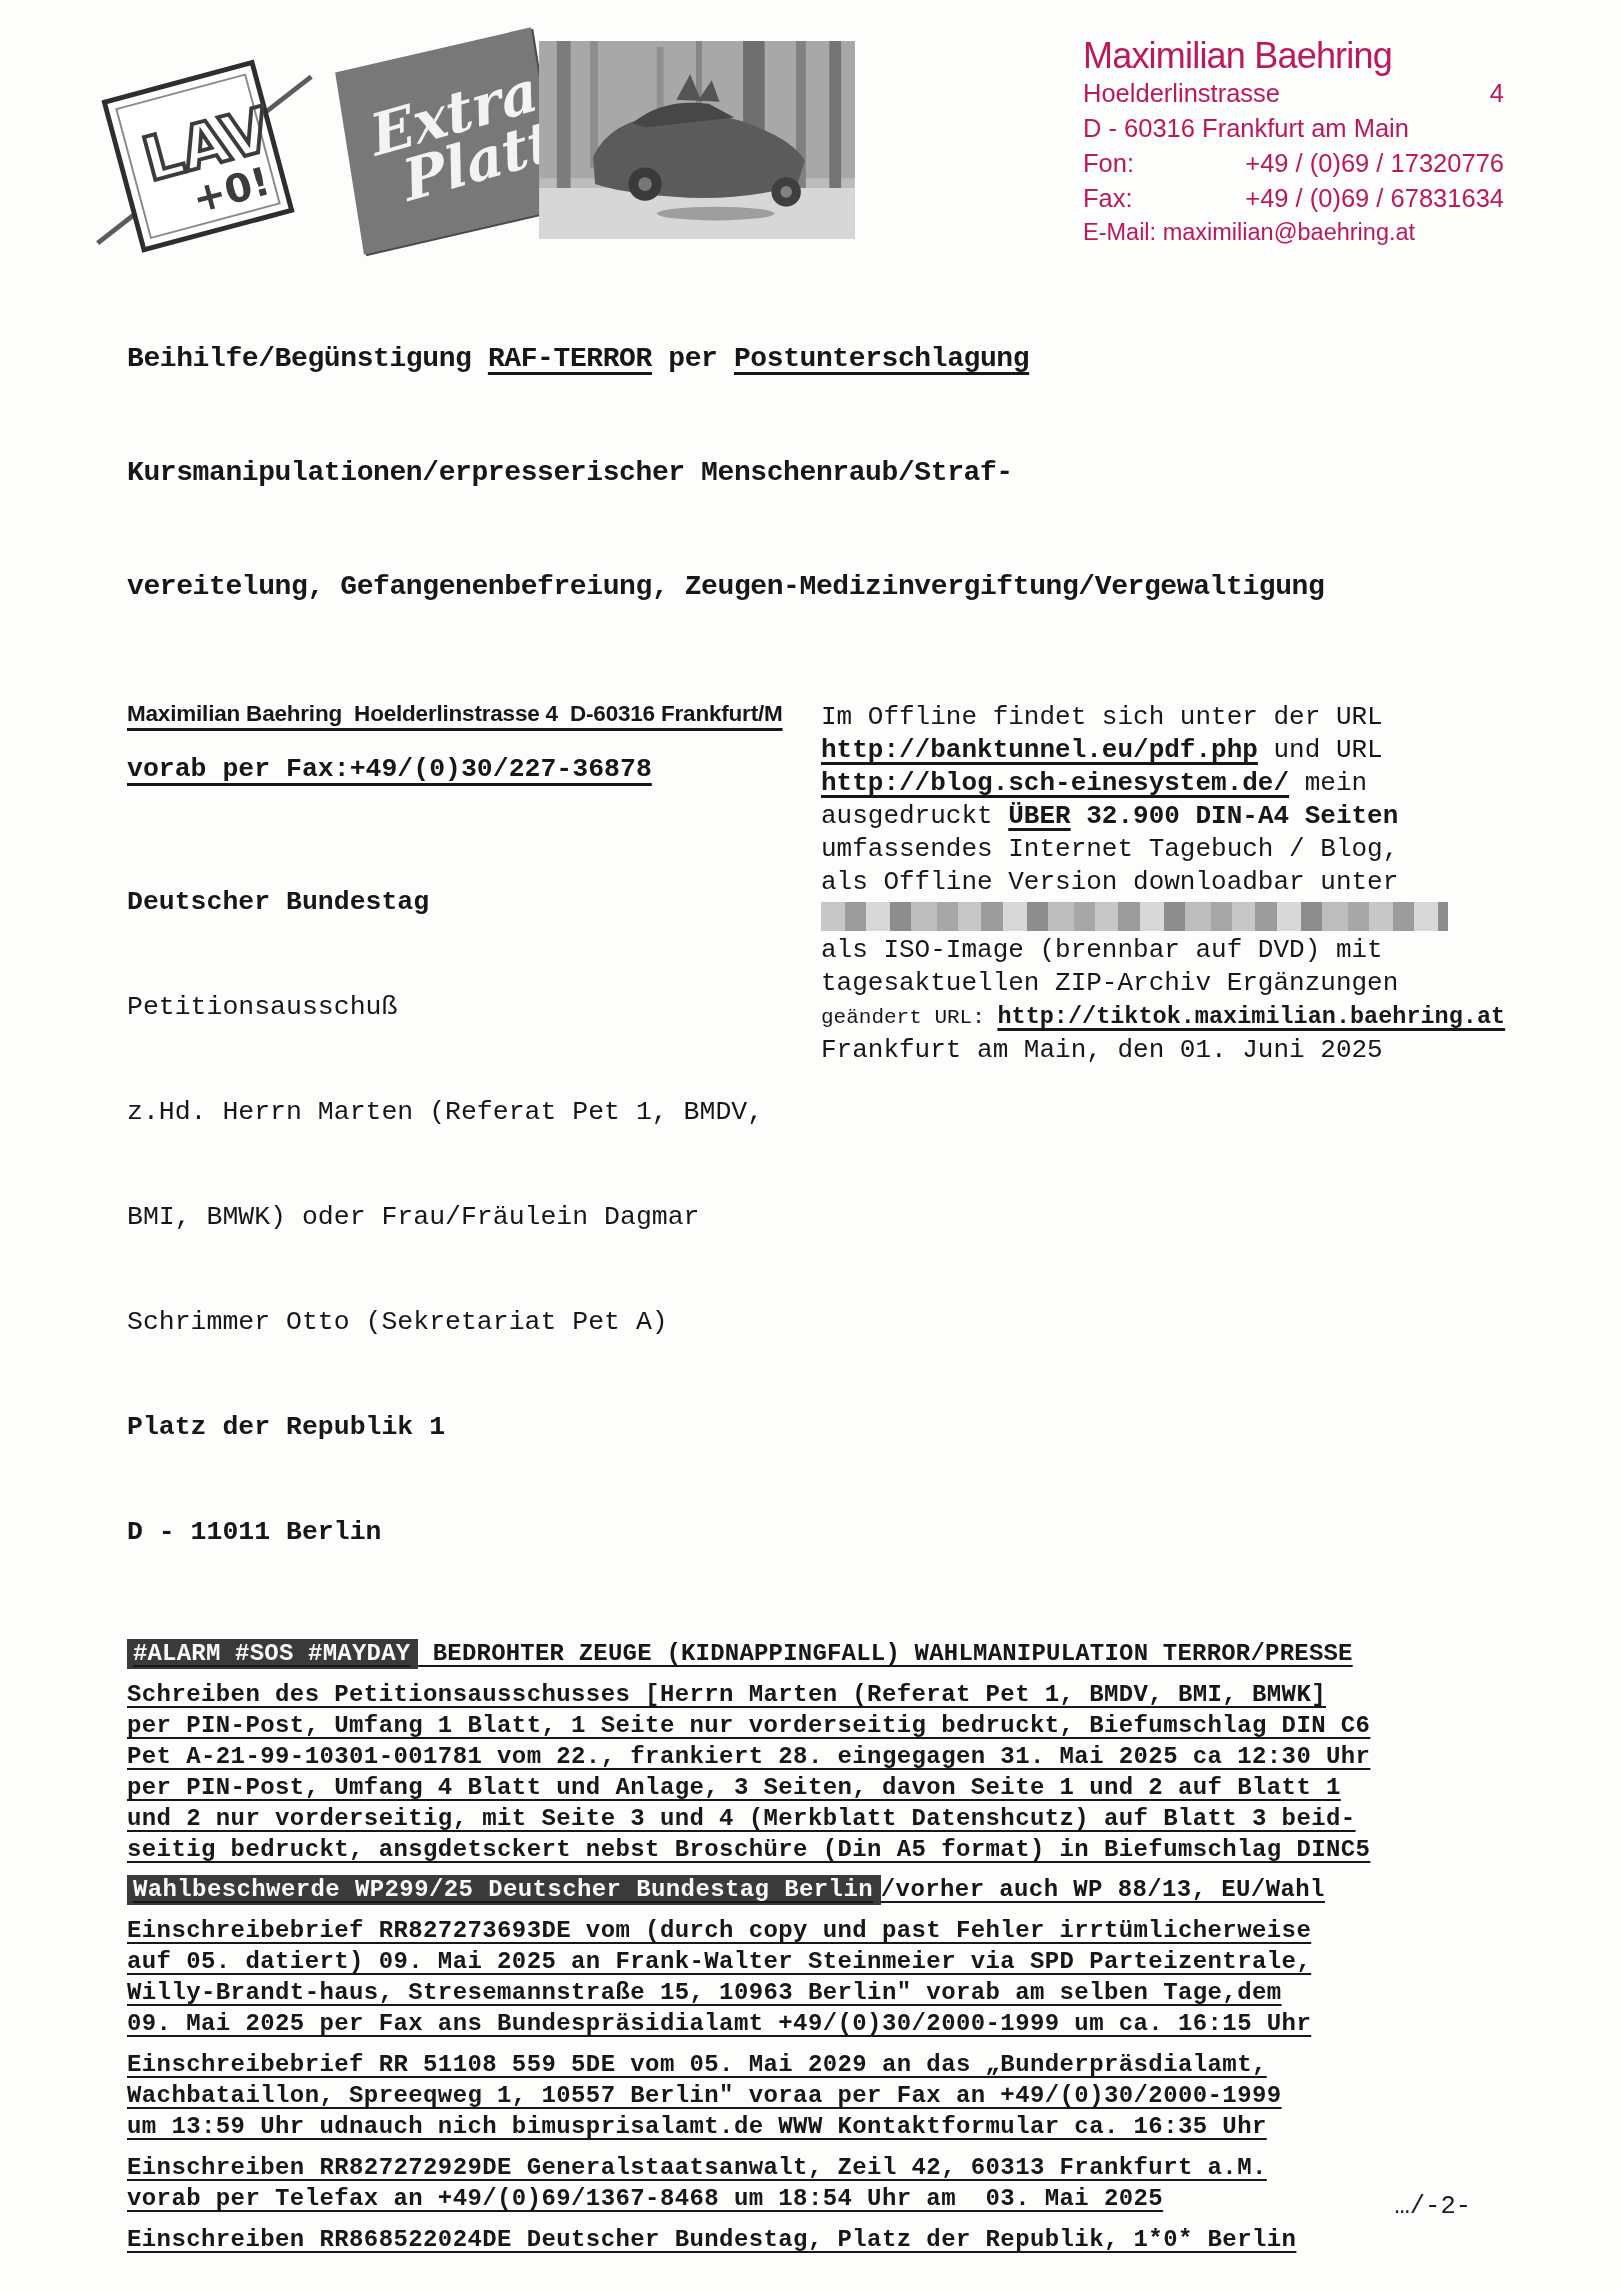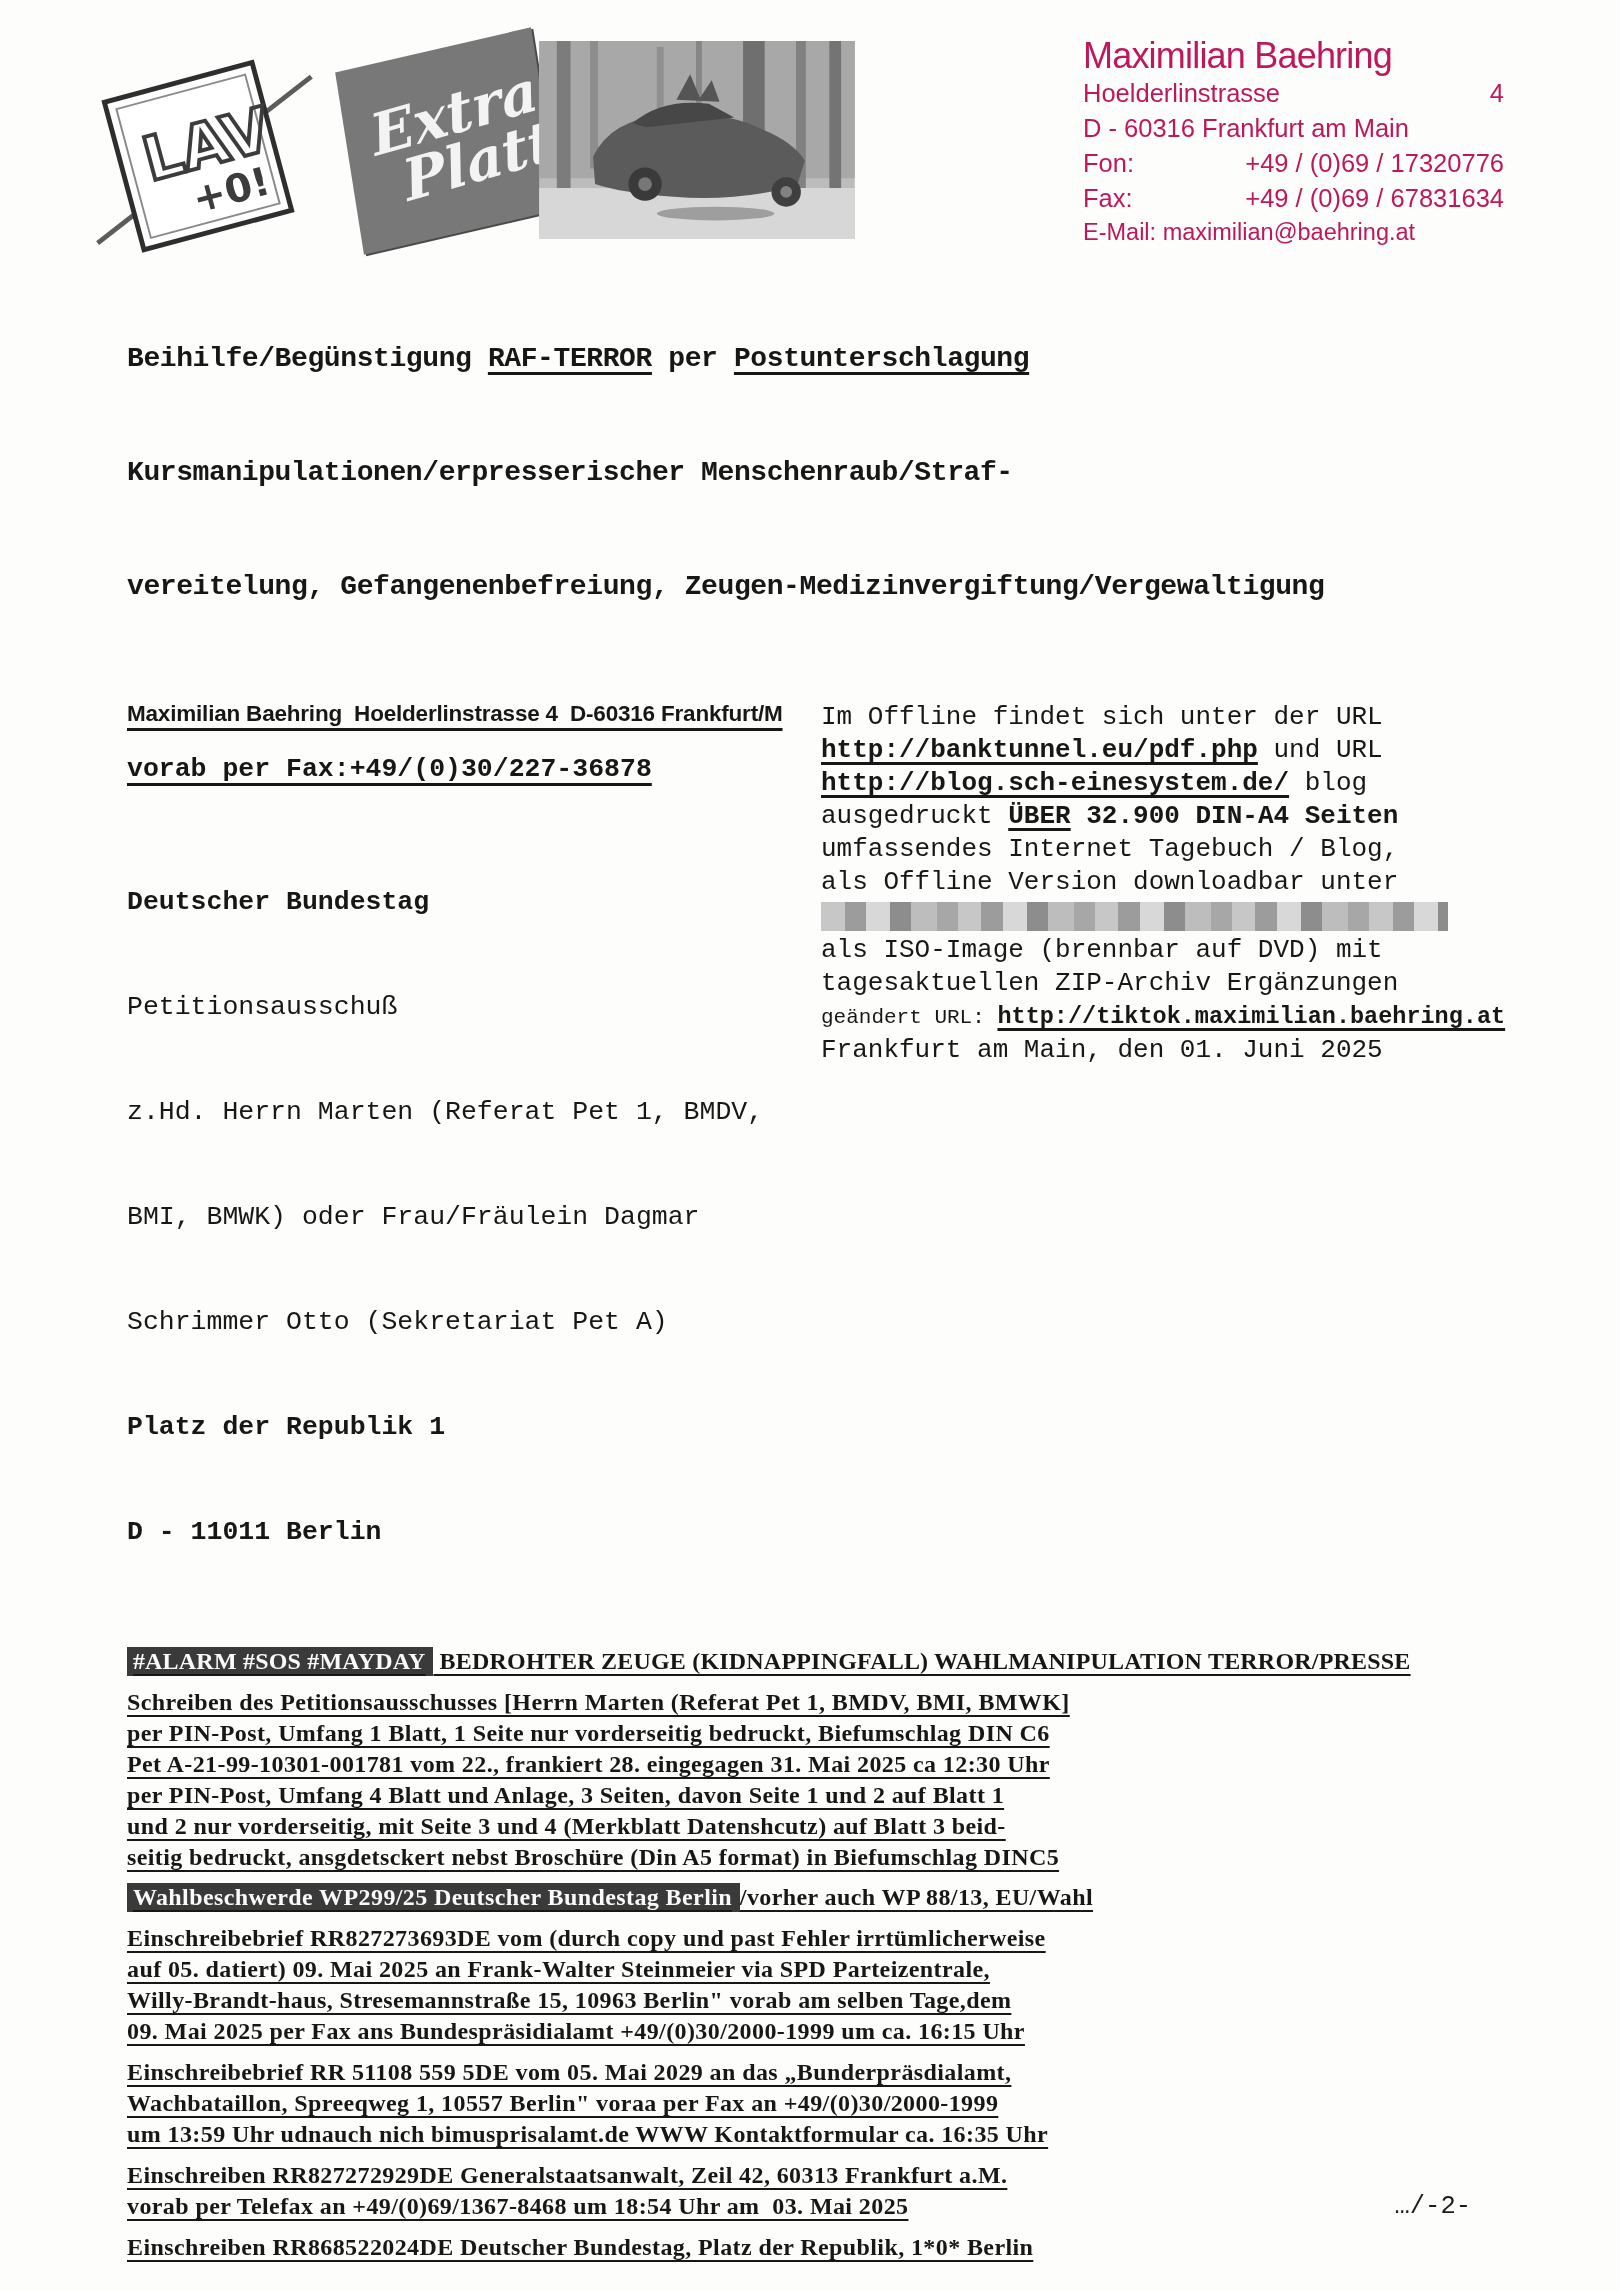--- a/index.html
+++ b/index.html
@@ -66,21 +66,21 @@
   .redaction {
     height:29px; width:627px; margin:2.9px 0 2.9px 0;
     background:repeating-linear-gradient(90deg,
       #c7c7c7 0 23.5px, #9c9c9c 23.5px 45px, #d8d8d8 45px 69px,
       #8d8d8d 69px 90px, #bdbdbd 90px 116px, #a7a7a7 116px 137px);
   }
   .gea { font-size:21px; }
   .gea .url { font-size:23.5px; }
 
   
-  .body-text { margin-top:26px;font-family:Liberation Serif, serif; }
+  .body-text { margin-top:18px; }
   .para { margin-top:9.8px; }
   .para:first-child { margin-top:0; }
   .line {
     font-weight:bold; font-size:24px; line-height:31px; letter-spacing:0.4px; white-space:pre;
     text-decoration:underline; text-decoration-thickness:2.2px; text-underline-offset:4.9px; text-decoration-skip-ink:none;
   }
   .badge  { background:#3a3a3a; color:#fafafa; padding:1px 7.8px 2px 5.9px; }
   .caps   { letter-spacing:0.2px; }
 
   .page-num { position:absolute; right:149px; bottom:71px; font-size:25.5px; color:#1c1c1c; }
@@ -171,21 +171,21 @@
         <div>z.Hd. Herrn Marten (Referat Pet 1, BMDV,</div>
         <div>BMI, BMWK) oder Frau/Fräulein Dagmar</div>
         <div>Schrimmer Otto (Sekretariat Pet A)</div>
         <div class="b">Platz der Republik 1</div>
         <div class="b">D - 11011 Berlin</div>
       </div>
     </div>
     <div class="col-right">
       <div class="rline">Im Offline findet sich unter der URL</div>
       <div class="rline"><span class="url">http://banktunnel.eu/pdf.php</span><span> und URL</span></div>
-      <div class="rline"><span class="url">http://blog.sch-einesystem.de/</span><span> blog</span></div>
+      <div class="rline"><span class="url">http://blog.sch-einesystem.de/</span><span> mein</span></div>
       <div class="rline"><span>ausgedruckt </span><span class="url">ÜBER</span><span class="bold-seg"> 32.900 DIN-A4 Seiten</span></div>
       <div class="rline">umfassendes Internet Tagebuch / Blog,</div>
       <div class="rline">als Offline Version downloadbar unter</div>
       <div class="redaction"></div>
       <div class="rline">als ISO-Image (brennbar auf DVD) mit</div>
       <div class="rline">tagesaktuellen ZIP-Archiv Ergänzungen</div>
       <div class="rline gea"><span>geändert URL: </span><span class="url">http://tiktok.maximilian.baehring.at</span></div>
       <div class="rline">Frankfurt am Main, den 01. Juni 2025</div>
     </div>
   </div>

